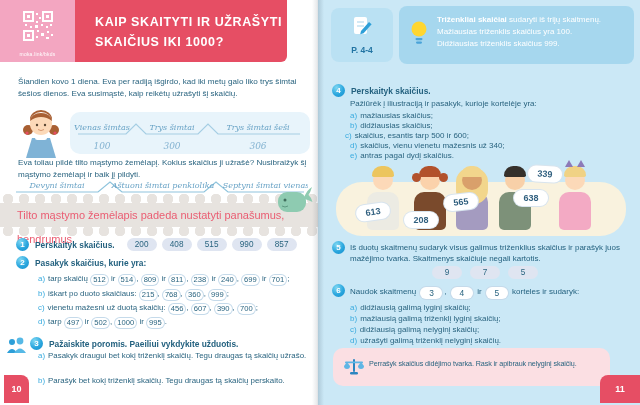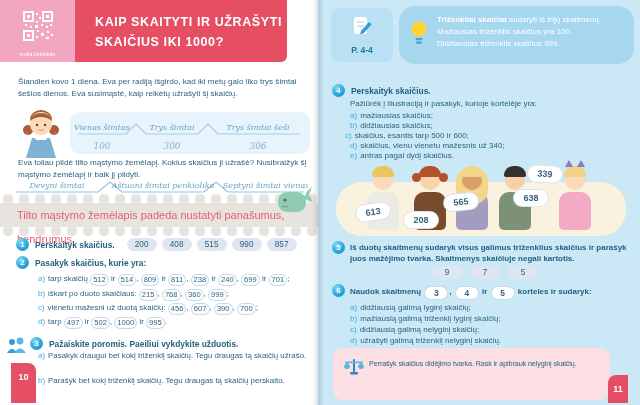--- a/index.html
+++ b/index.html
@@ -43,30 +43,30 @@
 .pillrow{display:flex;gap:5px;margin-left:6px}
 .pill{background:#dfe5f1;border-radius:7px;min-width:30px;height:13px;line-height:13px;text-align:center;font-size:8.2px;color:#2b6580;padding:0 2px}
 .exline{position:absolute;left:22px;font-size:7.9px;color:#2b6580;line-height:13px}
 .nowrap{white-space:nowrap}
 .wrap{white-space:normal;width:276px;padding-left:12px;text-indent:-12px;line-height:1.45}
 .letter{color:#3aabdf;margin-right:3px}
 .card{display:inline-block;background:#fff;box-shadow:0 0 0 1px #c5daea;border-radius:6px;min-width:16px;height:10px;line-height:10px;text-align:center;font-size:7.6px;color:#2b6580;margin:0 1px;vertical-align:-1px;padding:0 2px}
 .card-lg{display:inline-block;background:#fff;box-shadow:0 0 0 1px #c5daea;border-radius:7px;min-width:22px;height:12px;line-height:12px;text-align:center;font-size:8.4px;color:#2b6580;margin:0 2px;vertical-align:-2px;padding:0 2px}
 .pair-icon{position:absolute;left:6px;top:337px}
 .pagenum{position:absolute;background:#e64e64;color:#fff;font-weight:bold;font-size:9px;text-align:center;bottom:2px;z-index:8}
-.pagenum.pl{left:11px;width:25px;height:40px;line-height:28px;border-radius:0 8px 0 0}
-.pagenum.pr{right:12px;width:20px;height:28px;line-height:28px;border-radius:8px 0 0 0}
+.pagenum.pl{left:4px;width:25px;height:28px;line-height:28px;border-radius:0 8px 0 0}
+.pagenum.pr{right:0;width:40px;height:28px;line-height:28px;border-radius:8px 0 0 0}
 
 
 .refbox{position:absolute;left:13px;top:8px;width:62px;height:54px;background:#bae1f3;border-radius:8px;text-align:center;padding-top:7px}
 .reflabel{font-size:8.5px;font-weight:bold;color:#2274a3;margin-top:2px}
-.infobox{position:absolute;left:81px;top:6px;width:235px;height:58px;background:#a6d7ee;border-radius:16px;color:#fff;font-size:8px;line-height:1.5;padding:8px 0 0 38px}
+.infobox{position:absolute;left:81px;top:6px;width:235px;height:58px;background:#a6d7ee;border-radius:8px;color:#fff;font-size:8px;line-height:1.5;padding:8px 0 0 38px}
 .bulb{position:absolute;left:11px;top:15px}
 .rline{position:absolute;font-size:8px;color:#2b6580;line-height:10px;white-space:nowrap}
-.extext{position:absolute;font-size:8px;font-weight:bold;color:#23617f;line-height:1.38}
+.extext{position:absolute;font-size:8px;font-weight:normal;color:#23617f;line-height:1.38}
 
 
 .illus{position:absolute;left:18px;top:158px;width:296px;height:80px}
 .cream{position:absolute;left:0;top:24px;width:290px;height:54px;background:#f9f2de;border-radius:26px}
 .kid{position:absolute;top:2px;width:40px;height:70px}
 .kid .hairback{position:absolute;left:4px;top:8px;width:32px;height:36px;border-radius:14px}
 .kid .head{position:absolute;left:10px;top:10px;width:20px;height:20px;border-radius:50%}
 .kid .hair{position:absolute;left:9px;top:6px;width:22px;height:11px;border-radius:11px 11px 2px 2px}
 .kid .body{position:absolute;left:4px;top:32px;width:32px;height:38px;border-radius:10px 10px 5px 5px}
 .kid1 .head{background:#fcd9b8}.kid1 .hair{background:#ecc55e}.kid1 .body{background:#ecebe3}
@@ -74,21 +74,21 @@
 .kid2 .hair::before,.kid2 .hair::after{content:"";position:absolute;top:7px;width:9px;height:9px;border-radius:50%;background:#b2512b}
 .kid2 .hair::before{left:-7px}.kid2 .hair::after{right:-7px}
 .kid3 .head{background:#d9a06b;z-index:2}.kid3 .hair{background:#f2d68c;z-index:3}.kid3 .hairback{background:#f2d68c;z-index:1}.kid3 .body{background:#a49bc0}
 .kid4 .head{background:#f8d0a8}.kid4 .hair{background:#35302b}.kid4 .body{background:#7d9179}
 .kid5 .head{background:#fcd9b8}.kid5 .hair{background:#f0d285}.kid5 .body{background:#f3aac4}
 .kid5 .hair::before,.kid5 .hair::after{content:"";position:absolute;top:-6px;width:0;height:0;border-left:4px solid transparent;border-right:4px solid transparent;border-bottom:7px solid #8d7ab8}
 .kid5 .hair::before{left:1px}.kid5 .hair::after{right:1px}
 .num-card{position:absolute;width:34px;height:16px;line-height:16px;text-align:center;background:#fff;border-radius:8px;box-shadow:0 0 0 1px #d8e4ee;font-weight:bold;font-size:9px;color:#31607f;z-index:5}
 
 
-.bband{position:absolute;left:15px;top:348px;width:277px;height:52px;background:#fbdfe3;border-radius:10px}
+.bband{position:absolute;left:15px;top:348px;width:277px;height:38px;background:#fbdfe3;border-radius:10px}
 .scale-icon{position:absolute;left:10px;top:9px}
 .btext{position:absolute;left:36px;top:11px;font-size:7.2px;letter-spacing:-.1px;color:#2b6580;white-space:nowrap}
 .bpills{position:absolute;left:14px;top:27px;display:flex;gap:10px}
 .pillw{background:#fff;border-radius:8px;width:34px;height:14px;line-height:14px;text-align:center;font-size:8.5px;font-weight:bold;color:#2b6580}
 </style>
 </head>
 <body>
 
 <div class="stage">
 

